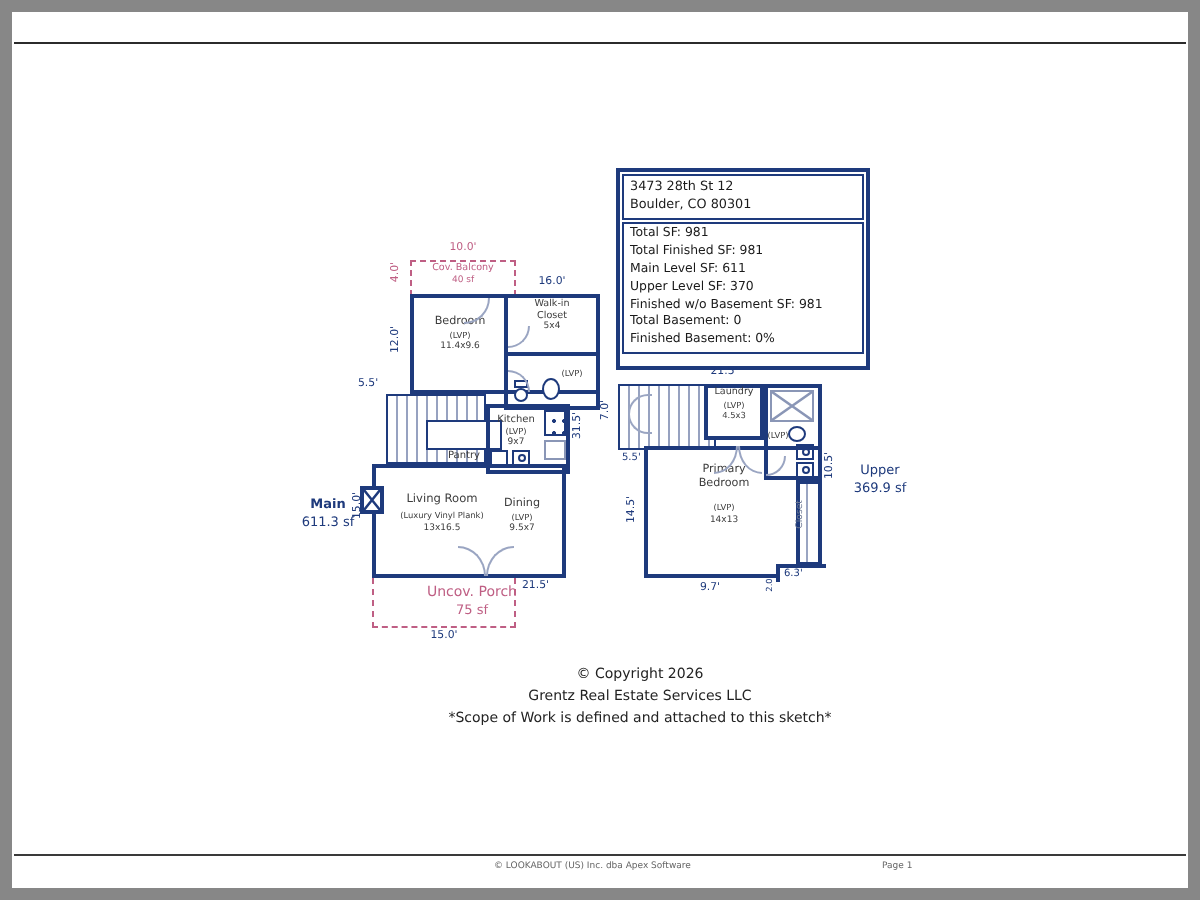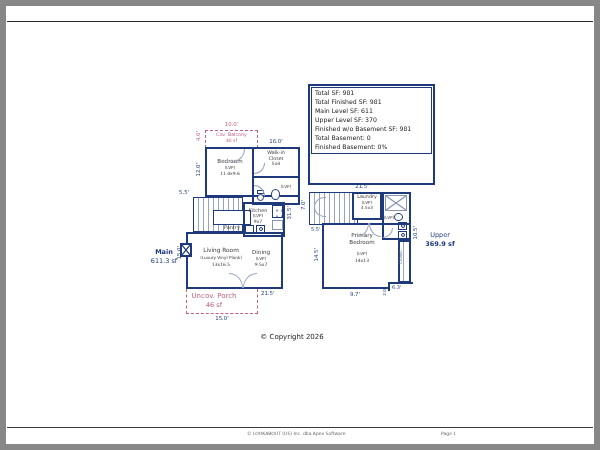--- a/index.html
+++ b/index.html
@@ -42,33 +42,37 @@
   .stairs{position:absolute;box-sizing:border-box;border:1.4px solid #1e3a7c;
     background:repeating-linear-gradient(90deg,transparent 0 4px,#97a2c0 4px 5px);}
   .arc{position:absolute;box-sizing:border-box;border:0 solid #9aa5c2;}
   .icon-box{position:absolute;border:1px solid #1e3a7c;box-sizing:border-box;background:#fff;}
   .icon-box-gray{position:absolute;border:1px solid #8a96b6;box-sizing:border-box;background:#fff;}
   .oval{border-radius:50%;}
   .wd-circle{width:5px;height:5px;border:1px solid #1e3a7c;border-radius:50%;margin:1px auto;box-sizing:border-box;}
   .dots{background-image:radial-gradient(circle,#1e3a7c 0.9px,transparent 1.1px);
     background-size:5px 6px;background-position:1.5px 1.5px;}
   .xsvg{position:absolute;left:0;top:0;width:100%;height:100%;}
-  .copyright{position:absolute;left:132px;width:320px;top:332px;text-align:center;
+  .copyright{position:absolute;left:160px;width:320px;top:332px;text-align:center;
     color:#222;font-size:7px;line-height:1.6;}
   .closetlbl{position:absolute;font-size:4.6px;color:#6b7894;
     writing-mode:vertical-rl;transform:rotate(180deg);line-height:1;}
 </style>
 </head>
 <body>
 
 <div class="sheet">
 
   <div class="hrule"></div>
 
   <div class="infobox">
+    <div class="info-sec info-addr">
+      <div>3473 28th St 12</div>
+      <div>Boulder, CO 80301</div>
+    </div>
     <div class="info-sec info-stats">
       <div>Total SF: 981</div>
       <div>Total Finished SF: 981</div>
       <div>Main Level SF: 611</div>
       <div>Upper Level SF: 370</div>
       <div>Finished w/o Basement SF: 981</div>
       <div>Total Basement: 0</div>
       <div>Finished Basement: 0%</div>
     </div>
   </div>
@@ -142,23 +146,23 @@
   <div class="wall" style="left:180px;top:243px;width:12px;height:14px;background:#fff;">
     <svg class="xsvg" viewBox="0 0 10 10" preserveAspectRatio="none">
       <path d="M0 0 L10 10 M10 0 L0 10" stroke="#1e3a7c" stroke-width="1.4" fill="none"></path>
     </svg>
   </div>
 
   <div class="dim vdim" style="left:177px;top:246px;">15.0'</div>
   <div class="dim vdim" style="left:287px;top:206px;">31.5'</div>
 
   <div class="dashed" style="left:186px;top:289px;width:72px;height:25px;border-top:none;"></div>
-  <div class="roomlbl" style="left:178px;top:292px;width:72px;line-height:1.35;">
+  <div class="roomlbl" style="left:200px;top:292px;width:72px;line-height:1.35;">
     <span class="pinktxt" style="font-size:7px;display:block;">Uncov. Porch</span>
-    <span class="pinktxt" style="font-size:6.5px;display:block;">46 sf</span>
+    <span class="pinktxt" style="font-size:6.5px;display:block;">75 sf</span>
   </div>
   <div class="dim" style="left:261px;top:291px;">21.5'</div>
   <div class="dim" style="left:186px;top:316px;width:72px;text-align:center;">15.0'</div>
 
   <div class="planlbl" style="left:144px;top:248px;width:40px;">
     <span style="display:block;font-weight:bold;">Main</span>
     <span style="display:block;">611.3 sf</span>
   </div>
 
   <div class="arc" style="left:232px;top:149px;width:13px;height:13px;border-bottom:1px solid #9aa5c2;border-right:1px solid #9aa5c2;border-radius:0 0 100% 0;"></div>
@@ -217,24 +221,26 @@
   <div class="dim vdim" style="left:301px;top:200px;">7.0'</div>
   <div class="dim" style="left:311px;top:227px;font-size:5px;">5.5'</div>
   <div class="dim vdim" style="left:314px;top:248px;">14.5'</div>
   <div class="dim" style="left:322px;top:292px;width:66px;text-align:center;">9.7'</div>
   <div class="dim vdim" style="left:383px;top:288px;font-size:4.2px;">2.0'</div>
   <div class="dim" style="left:392px;top:285px;font-size:5px;">6.3'</div>
   <div class="dim vdim" style="left:413px;top:226px;">10.5'</div>
 
   <div class="planlbl" style="left:419px;top:231px;width:42px;">
     <span style="display:block;">Upper</span>
-    <span style="display:block;font-weight:bold;">369.9 sf</span>
+    <span style="display:block;">369.9 sf</span>
   </div>
 
   <div class="copyright">
     <div>© Copyright 2026</div>
+    <div>Grentz Real Estate Services LLC</div>
+    <div>*Scope of Work is defined and attached to this sketch*</div>
   </div>
 
   <div class="frule"></div>
   <div class="foot" style="left:247px;top:432px;">© LOOKABOUT (US) Inc. dba Apex Software</div>
   <div class="foot" style="left:441px;top:432px;">Page 1</div>
 
 </div>
 
 </body></html>

